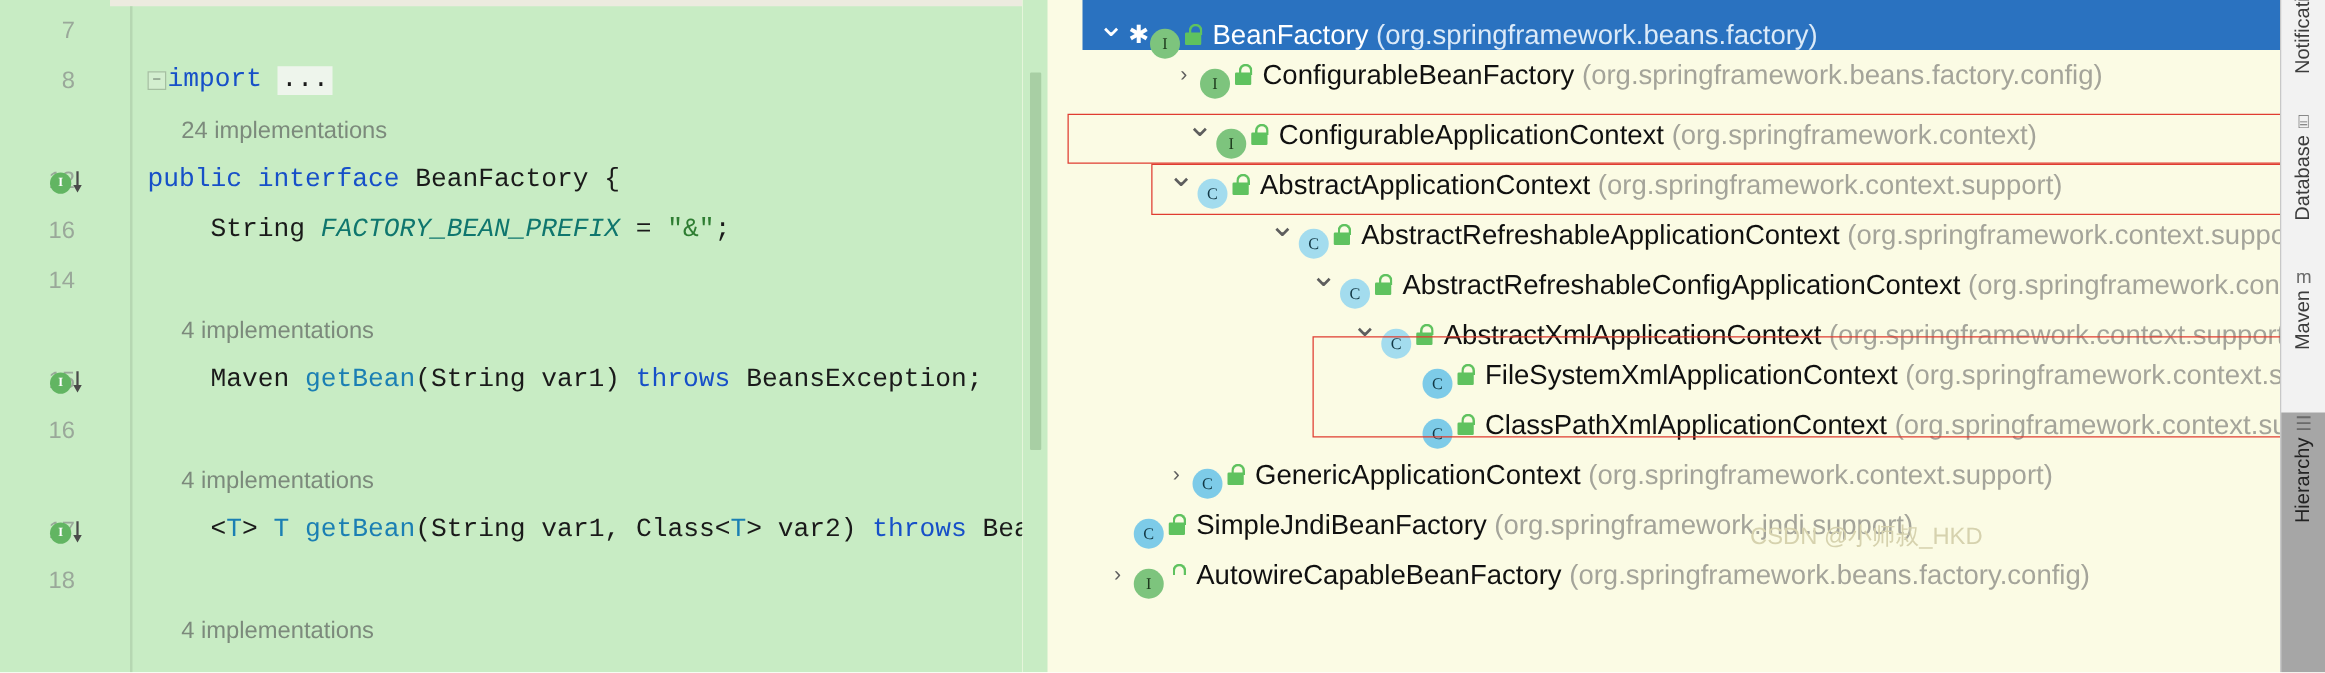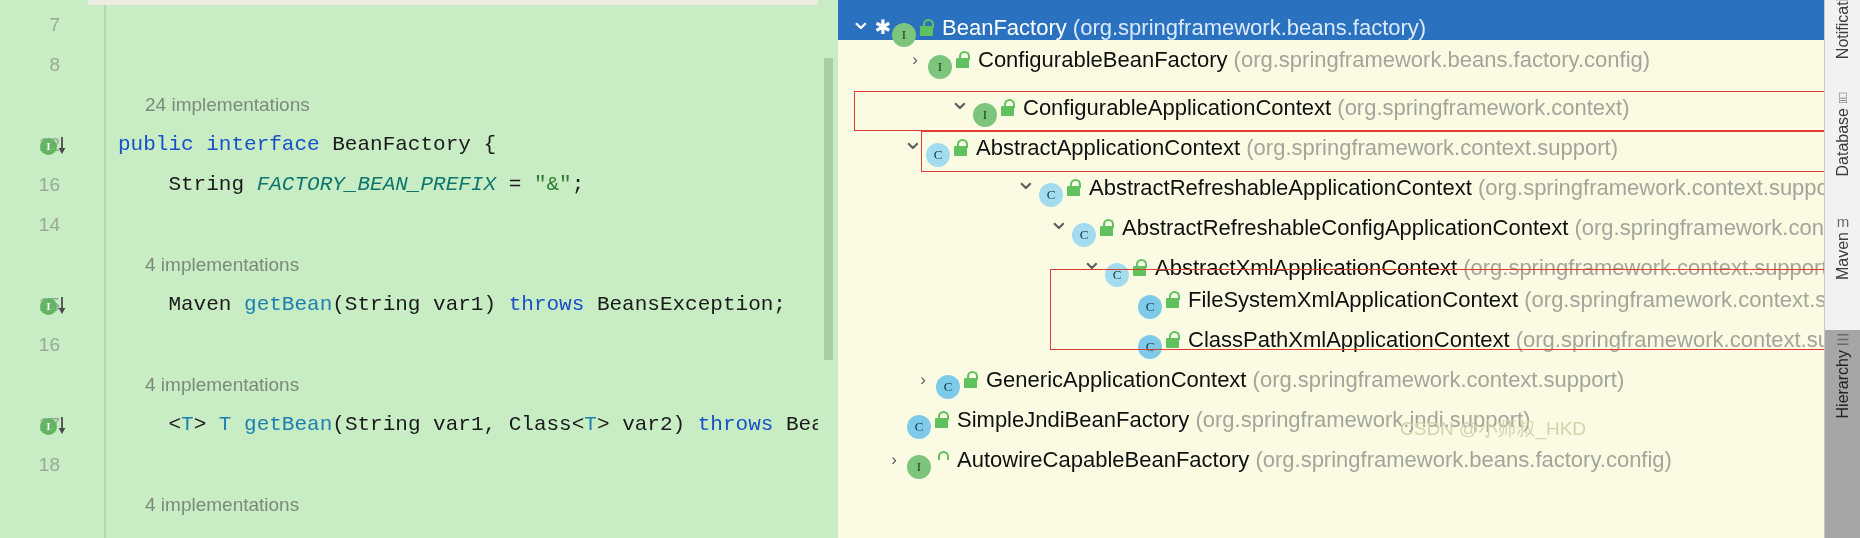--- a/index.html
+++ b/index.html
@@ -81,21 +81,21 @@
   .hier-sbthumb {
     position:absolute; left:6px; top:58px; width:9px; height:302px;
     background:#a8cfa4; border-radius:1px;
   }
   .hier-body { position:absolute; left:20px; top:0; width:986px; height:538px; }
 
   .trow {
     position:relative; height:40px; line-height:40px; white-space:nowrap;
     font-size:22px; color:#101010;
   }
-  .trow.selected { background:#2a72c0; color:#ffffff; }
+  .trow.selected { background:#2a72c0; color:#ffffff;margin-left:28px; }
   .trow .pkg { color:#a4a49a; }
   .trow.selected .pkg { color:#dbeaf8; }
 
   .chev {
     display:inline-block; width:26px; text-align:center; color:#5e5e5e;
     font-size:17px; vertical-align:2px;
   }
   .trow.selected .chev { color:#ffffff; }
   .chev.blank { color:transparent; }
   .star { display:inline-block; width:18px; text-align:center; color:#ffffff; font-size:20px; vertical-align:1px; }
@@ -158,20 +158,21 @@
   <div class="editor">
     <div class="editor-topstrip"></div>
     <div class="gutter"></div>
     <div class="gutter-sep"></div>
     <div class="lines" id="editor-lines">
         <div class="ln-row">
           <span class="ln-num">7</span>
         </div>
         <div class="ln-row">
           <span class="ln-num">8</span>
+          <span class="code"><span class="fold">−</span><span class="kw">import </span><span class="ellipsis-box">...</span></span>
         </div>
         <div class="ln-row">
           <span class="ln-num"></span>
           <span class="hint">24 implementations</span>
         </div>
         <div class="ln-row"><span class="ln-num">12</span><span class="gmark impl-icon"><span class="impl-circle">I</span><span class="impl-arrow"><svg width="10" height="22" viewBox="0 0 10 22">
                 <path d="M5 2 L5 16" stroke="#4a4a4a" stroke-width="1.8" fill="none"></path>
                 <path d="M1.6 13 L5 19 L8.4 13 Z" fill="#4a4a4a"></path>
               </svg></span></span><span class="code"><span class="kw">public </span><span class="kw">interface </span><span class="">BeanFactory {</span></span></div>
         <div class="ln-row">
@@ -209,29 +210,29 @@
         </div>
       </div>
   </div>
 
   <div class="hier">
     <div class="hier-scrollcol">
       <div class="hier-sbthumb"></div>
     </div>
     <div class="hier-body" id="hier-body">
         <div class="trow selected" style="padding-left: 10px;"><span class="chev" style="font-size: 26px; vertical-align: 6px;">⌄</span><span class="star">✱</span><span class="nodeicon ic-interface">I</span><span class="lock"><span class="lock-shackle"></span><span class="lock-body"></span></span><span>BeanFactory </span><span class="pkg">(org.springframework.beans.factory)</span></div>
-        <div class="trow" style="padding-left: 64px;"><span class="chev">›</span><span class="nodeicon ic-interface">I</span><span class="lock"><span class="lock-shackle"></span><span class="lock-body"></span></span><span>ConfigurableBeanFactory </span><span class="pkg">(org.springframework.beans.factory.config)</span></div>
+        <div class="trow" style="padding-left: 96px;"><span class="chev">›</span><span class="nodeicon ic-interface">I</span><span class="lock"><span class="lock-shackle"></span><span class="lock-body"></span></span><span>ConfigurableBeanFactory </span><span class="pkg">(org.springframework.beans.factory.config)</span></div>
         <div class="trow" style="padding-left: 109px;"><span class="chev" style="font-size: 26px; vertical-align: 6px;">⌄</span><span class="nodeicon ic-interface">I</span><span class="lock"><span class="lock-shackle"></span><span class="lock-body"></span></span><span>ConfigurableApplicationContext </span><span class="pkg">(org.springframework.context)</span></div>
-        <div class="trow" style="padding-left: 62px;"><span class="chev" style="font-size: 26px; vertical-align: 6px;">⌄</span><span class="nodeicon ic-class-abs">C</span><span class="lock"><span class="lock-shackle"></span><span class="lock-body"></span></span><span>AbstractApplicationContext </span><span class="pkg">(org.springframework.context.support)</span></div>
+        <div class="trow" style="padding-left: 94px;"><span class="chev" style="font-size: 26px; vertical-align: 6px;">⌄</span><span class="nodeicon ic-class-abs">C</span><span class="lock"><span class="lock-shackle"></span><span class="lock-body"></span></span><span>AbstractApplicationContext </span><span class="pkg">(org.springframework.context.support)</span></div>
         <div class="trow" style="padding-left: 175px;"><span class="chev" style="font-size: 26px; vertical-align: 6px;">⌄</span><span class="nodeicon ic-class-abs">C</span><span class="lock"><span class="lock-shackle"></span><span class="lock-body"></span></span><span>AbstractRefreshableApplicationContext </span><span class="pkg">(org.springframework.context.support)</span></div>
         <div class="trow" style="padding-left: 208px;"><span class="chev" style="font-size: 26px; vertical-align: 6px;">⌄</span><span class="nodeicon ic-class-abs">C</span><span class="lock"><span class="lock-shackle"></span><span class="lock-body"></span></span><span>AbstractRefreshableConfigApplicationContext </span><span class="pkg">(org.springframework.context.support)</span></div>
         <div class="trow" style="padding-left: 241px;"><span class="chev" style="font-size: 26px; vertical-align: 6px;">⌄</span><span class="nodeicon ic-class-abs">C</span><span class="lock"><span class="lock-shackle"></span><span class="lock-body"></span></span><span>AbstractXmlApplicationContext </span><span class="pkg">(org.springframework.context.support)</span></div>
         <div class="trow" style="padding-left: 274px;"><span class="chev blank">&nbsp;</span><span class="nodeicon ic-class">C</span><span class="lock"><span class="lock-shackle"></span><span class="lock-body"></span></span><span>FileSystemXmlApplicationContext </span><span class="pkg">(org.springframework.context.support)</span></div>
         <div class="trow" style="padding-left: 274px;"><span class="chev blank">&nbsp;</span><span class="nodeicon ic-class">C</span><span class="lock"><span class="lock-shackle"></span><span class="lock-body"></span></span><span>ClassPathXmlApplicationContext </span><span class="pkg">(org.springframework.context.support)</span></div>
-        <div class="trow" style="padding-left: 72px;"><span class="chev">›</span><span class="nodeicon ic-class">C</span><span class="lock"><span class="lock-shackle"></span><span class="lock-body"></span></span><span>GenericApplicationContext </span><span class="pkg">(org.springframework.context.support)</span></div>
+        <div class="trow" style="padding-left: 90px;"><span class="chev">›</span><span class="nodeicon ic-class">C</span><span class="lock"><span class="lock-shackle"></span><span class="lock-body"></span></span><span>GenericApplicationContext </span><span class="pkg">(org.springframework.context.support)</span></div>
         <div class="trow" style="padding-left: 43px;"><span class="chev blank">&nbsp;</span><span class="nodeicon ic-class">C</span><span class="lock"><span class="lock-shackle"></span><span class="lock-body"></span></span><span>SimpleJndiBeanFactory </span><span class="pkg">(org.springframework.jndi.support)</span></div>
         <div class="trow" style="padding-left: 43px;"><span class="chev">›</span><span class="nodeicon ic-interface">I</span><span class="lock"><span class="lock-shackle"></span></span><span>AutowireCapableBeanFactory </span><span class="pkg">(org.springframework.beans.factory.config)</span></div>
       </div>
 
     <div class="redbox" style="left:36px;  top:91px;  width:972px; height:40px;"></div>
     <div class="redbox" style="left:103px; top:131px; width:905px; height:41px;"></div>
     <div class="redbox" style="left:232px; top:269px; width:776px; height:81px;"></div>
   </div>
 
   <div class="watermark">CSDN @小师叔_HKD</div>

